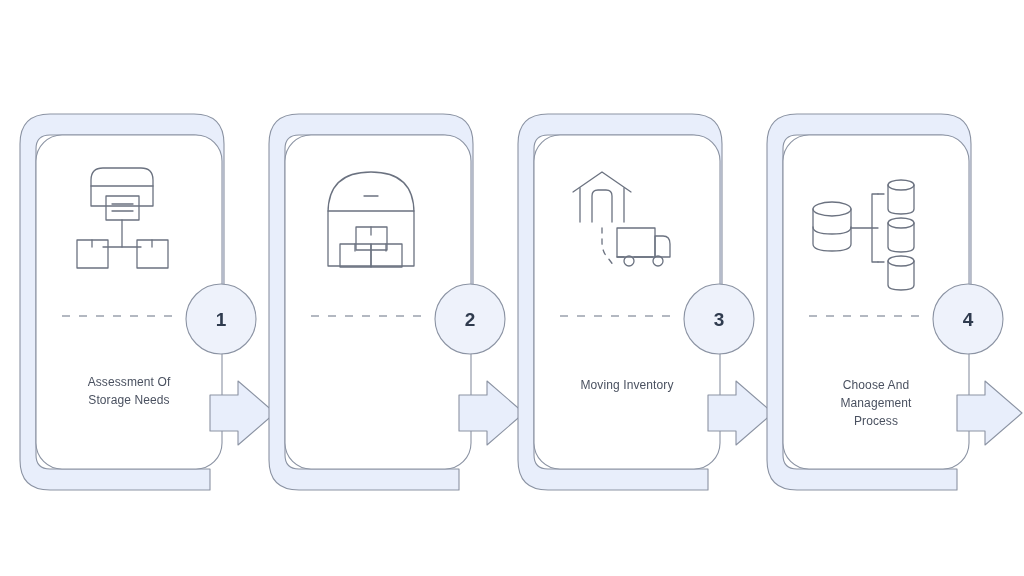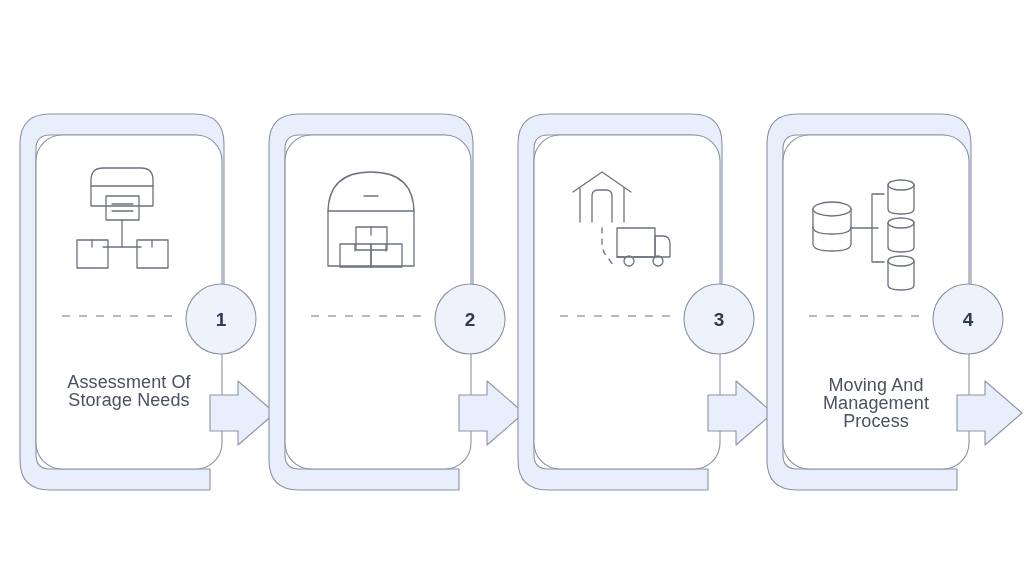--- a/index.html
+++ b/index.html
@@ -23,21 +23,21 @@
     position: absolute;
     left: 0;
     top: 0;
     width: 1024px;
     height: 576px;
   }
   .step-label {
     position: absolute;
     text-align: center;
     color: #4a5160;
-    font-size: 18px;
+    font-size: 12px;
     line-height: 18px;
     font-family: "Liberation Sans", sans-serif;
     white-space: pre-line;
     letter-spacing: 0.1px;
   }
   .badge-num {
     position: absolute;
     text-align: center;
     color: #2f3b4e;
     font-size: 19px;
@@ -152,21 +152,22 @@
 
       <circle cx="968" cy="319" r="35" fill="#eef2fb" stroke="#8b93a3" stroke-width="1.1"></circle>
 
       <path d="M 957 395 L 985 395 L 985 381 L 1022 413 L 985 445 L 985 431 L 957 431 Z" fill="#e8eefb" stroke="#8b93a3" stroke-width="1.1" stroke-linejoin="round"></path>
     </g>
 
   </svg>
 
   <div class="step-label" style="left:36px; top:373px; width:186px;">Assessment Of
 Storage Needs</div>
-  <div class="step-label" style="left:783px; top:376px; width:186px;">Moving And
+  <div class="step-label" style="left:534px; top:376px; width:186px;">Moving Inventory</div>
+  <div class="step-label" style="left:783px; top:376px; width:186px;">Choose And
 Management
 Process</div>
 
   <div class="badge-num" style="left:201px; top:310px; width:40px;">1</div>
   <div class="badge-num" style="left:450px; top:310px; width:40px;">2</div>
   <div class="badge-num" style="left:699px; top:310px; width:40px;">3</div>
   <div class="badge-num" style="left:948px; top:310px; width:40px;">4</div>
 
 </div>
 

